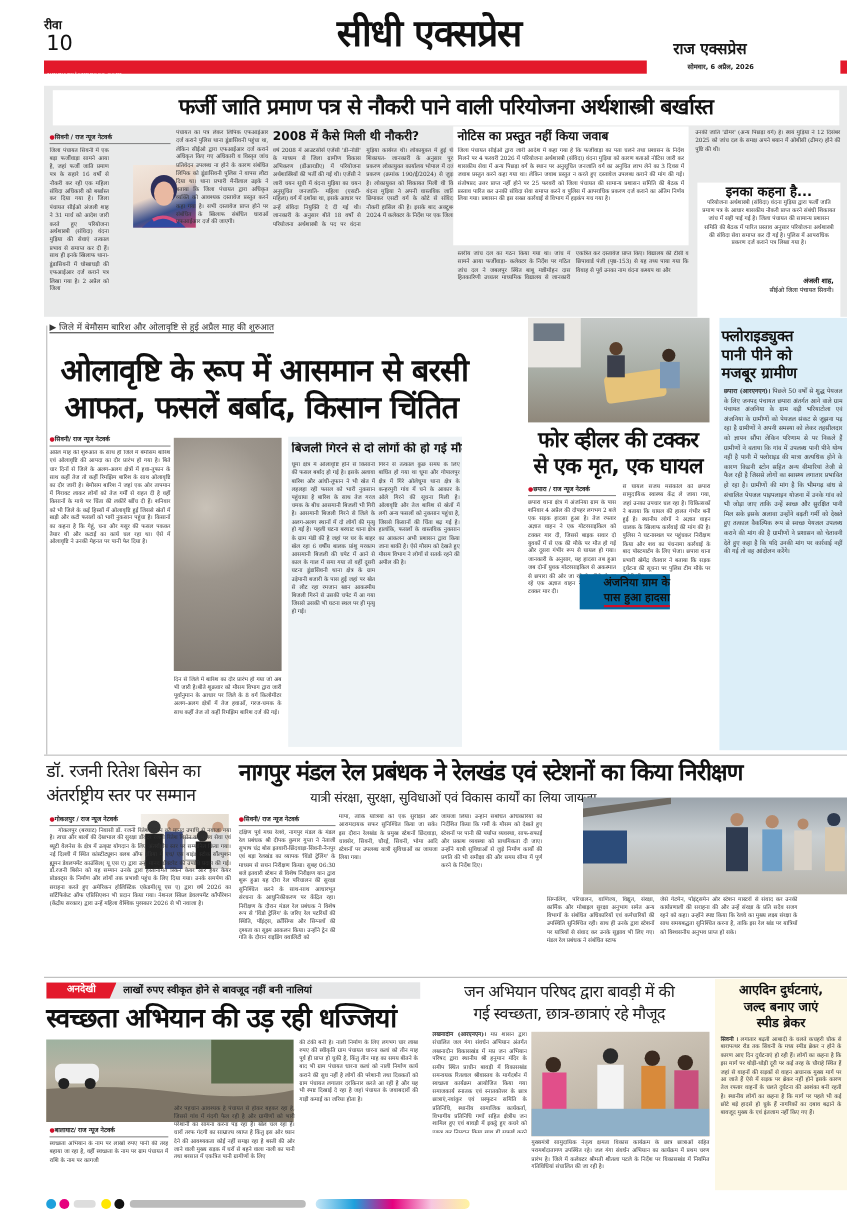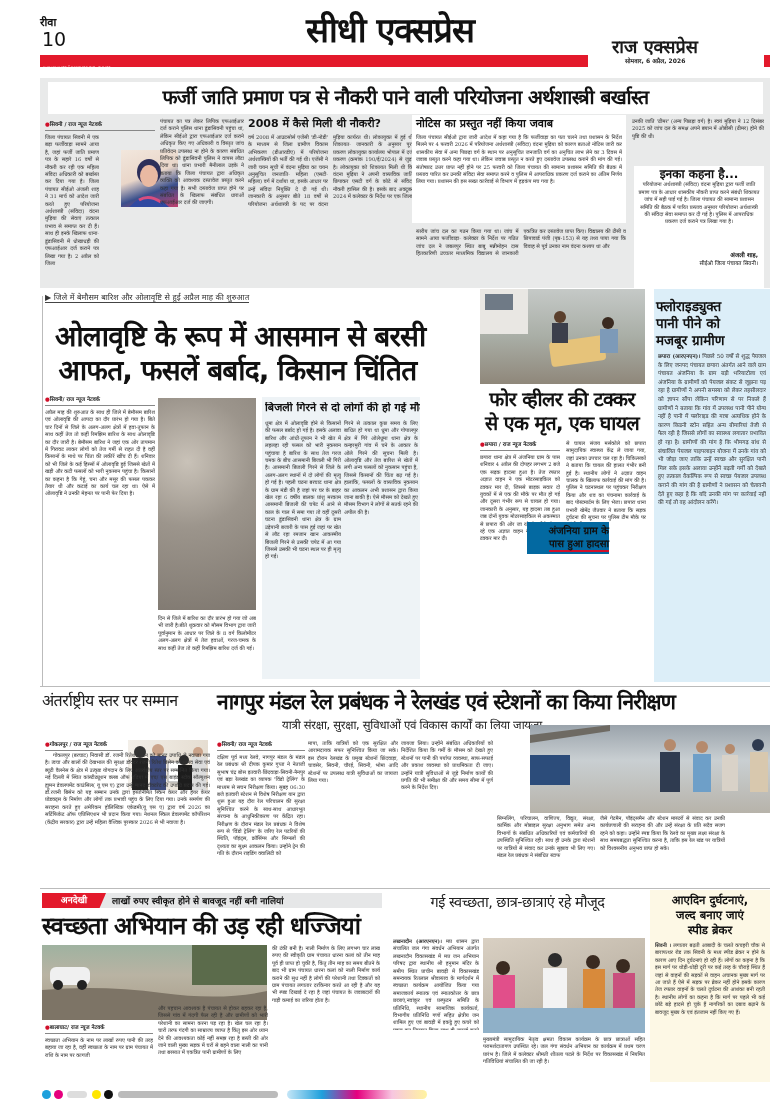--- a/index.html
+++ b/index.html
@@ -8,21 +8,21 @@
 .txt{font-family:"DejaVu Serif",serif;font-size:5.2px;line-height:7.4px;color:#333;text-align:justify;overflow:hidden}
 .byline{font-size:5.5px;font-weight:bold;color:#222;border-bottom:1px solid #888;padding-bottom:2px;margin-bottom:3px}
 .byline:before{content:"\25CF ";color:#d0102a}
 .hl{font-family:"DejaVu Sans",sans-serif;font-weight:bold;color:#111;line-height:1.12}
 .gray{background:#e9eaea}
 .photo{overflow:hidden}
 
 #mast-city{left:40px;top:14px;font-size:11px;font-weight:bold}
 #mast-page{left:42px;top:28px;font-size:19px;font-weight:normal}
 #mast-title{left:255px;top:6px;width:270px;text-align:center;font-size:34px;font-weight:bold;letter-spacing:-1px}
-#mast-brand{left:612px;top:34px;font-size:18px;font-weight:bold;color:#1a1a1a}
+#mast-brand{left:612px;top:34px;font-size:14px;font-weight:bold;color:#1a1a1a}
 #redbar{left:40px;top:55px;width:548px;height:12px;background:#e3192b}
 #redbar span{color:#fff;font-size:6.5px;font-family:"DejaVu Serif",serif;padding-left:3px;line-height:12px}
 #datebox{left:625px;top:57px;font-size:6px;font-weight:bold;color:#222}
 #redtick{left:764px;top:55px;width:6px;height:12px;background:#e3192b}
 </style>
 </head>
 <body>
 
 <div class="abs" id="mast-city">रीवा</div>
 <div class="abs" id="mast-page">10</div>
@@ -118,20 +118,21 @@
   <div>मजबूर ग्रामीण</div>
 </div>
 <div class="abs txt" style="left:658px;top:352px;width:108px;height:326px;font-size:5.6px;line-height:8.6px">
   <b>छपारा (आरएनएन)।</b>
   <span>पिछले 50 वर्षों से शुद्ध पेयजल के लिए जनपद पंचायत छपारा अंतर्गत आने वाले ग्राम पंचायत अंजनिया के ग्राम बड़ी भरियाटोला एवं अंजनिया के ग्रामीणों को पेयजल संकट से जूझना पड़ रहा है ग्रामीणों ने अपनी समस्या को लेकर तहसीलदार को ज्ञापन सौंपा लेकिन परिणाम से पर निकले हैं ग्रामीणों ने बताया कि गांव में उपलब्ध पानी पीने योग्य नहीं है पानी में फ्लोराइड की मात्रा अत्यधिक होने के कारण किडनी स्टोन सहित अन्य बीमारियां तेजी से फैल रही है जिससे लोगों का स्वास्थ्य लगातार प्रभावित हो रहा है। ग्रामीणों की मांग है कि भीमगढ़ बांध से संचालित पेयजल पाइपलाइन योजना में उनके गांव को भी जोड़ा जाए ताकि उन्हें स्वच्छ और सुरक्षित पानी मिल सके इसके अलावा उन्होंने बढ़ती गर्मी को देखते हुए तत्काल वैकल्पिक रूप से स्वच्छ पेयजल उपलब्ध कराने की मांग की है ग्रामीणों ने प्रशासन को चेतावनी देते हुए कहा है कि यदि उनकी मांग पर कार्रवाई नहीं की गई तो वह आंदोलन करेंगे।</span>
 </div>
 
 <div class="abs" style="left:40px;top:686px;width:730px;height:1px;background:#bbb"></div>
 
 <div class="abs" style="left:42px;top:690px;width:170px;font-family:'DejaVu Sans',sans-serif;font-size:16px;line-height:22px;color:#222;letter-spacing:-0.6px;white-space:nowrap">
+  <div>डॉ. रजनी रितेश बिसेन का</div>
   <div>अंतर्राष्ट्रीय स्तर पर सम्मान</div>
 </div>
 <div class="abs" style="left:45px;top:740px;width:78px">
   <div class="byline">गोकलपुर / राज न्यूज नेटवर्क</div>
 </div>
 <div class="abs photo" style="left:128px;top:740px;width:80px;height:50px;background:linear-gradient(90deg,#f3efe9,#e5ddd1)">
   <svg width="80" height="50" viewBox="0 0 80 50">
     <circle cx="12" cy="12" r="6" fill="#333"></circle>
       <rect x="4" y="18" width="16" height="32" fill="#222"></rect>
     <circle cx="30" cy="10" r="6" fill="#caa38a"></circle>
@@ -187,20 +188,21 @@
   </svg>
 </div>
 <div class="abs" style="left:45px;top:1023px;width:108px">
   <div class="byline">बालाघाट/ राज न्यूज नेटवर्क</div>
   <div class="txt" style="height:30px">स्वच्छता अभियान के नाम पर लाखों रुपए पानी की तरह बहाया जा रहा है, वहीं स्वच्छता के नाम पर ग्राम पंचायत में राशि के नाम पर कागजी</div>
 </div>
 <div class="abs txt" style="left:158px;top:1005px;width:110px;height:74px">और पहचान आवश्यक है पंचायत से होकर बहकर रहा है, जिससे गांव में गंदगी फैल रही है और ग्रामीणों को भारी परेशानी का सामना करना पड़ रहा है। खेल चल रहा है। चारों तरफ गंदगी का साम्राज्य व्याप्त है किंतु इस ओर ध्यान देने की आवश्यकता कोई नहीं समझ रहा है बस्ती की ओर जाने वाली मुख्य सड़क में घरों से बहने वाला नाली का पानी तथा बरसात में एकत्रित पानी ग्रामीणों के लिए</div>
 <div class="abs txt" style="left:272px;top:945px;width:108px;height:134px">की टंकी बनी है। नाली निर्माण के लिए लगभग चार लाख रुपए की स्वीकृति ग्राम पंचायत धारना कलां को तीन माह पूर्व ही प्राप्त हो चुकी है, किंतु तीन माह का समय बीतने के बाद भी ग्राम पंचायत धारना कलां को नाली निर्माण कार्य कराने की सुध नहीं है लोगों की परेशानी तथा दिक्कतों को ग्राम पंचायत लगातार दरकिनार करते आ रही है और यह भी स्पष्ट दिखाई दे रहा है जहां पंचायत के जवाबदारों की गाड़ी कमाई का जरिया होता है।</div>
 
 <div class="abs" style="left:390px;top:892px;width:255px;font-family:'DejaVu Sans',sans-serif;font-size:14.5px;line-height:20px;text-align:center;color:#222;letter-spacing:-0.5px">
+  <div style="white-space:nowrap">जन अभियान परिषद द्वारा बावड़ी में की</div>
   <div style="white-space:nowrap">गई स्वच्छता, छात्र-छात्राएं रहे मौजूद</div>
 </div>
 <div class="abs txt" style="left:393px;top:938px;width:86px;height:92px">
   <b>लखनादौन (आरएनएन)।</b>
   <span>मप्र शासन द्वारा संचालित जल गंगा संवर्धन अभियान अंतर्गत लखनादौन विकासखंड में मप्र जन अभियान परिषद द्वारा स्थानीय श्री हनुमान मंदिर के समीप स्थित प्राचीन बावड़ी में विकासखंड समन्वयक रितलाल श्रीवास्तव के मार्गदर्शन में स्वच्छता कार्यक्रम आयोजित किया गया समाजकार्य स्नातक एवं स्नातकोत्तर के छात्र छात्राएं,नवांकुर एवं प्रस्फुटन समिति के प्रतिनिधि, स्थानीय सामाजिक कार्यकर्ता, विभागीय प्रतिनिधि गणों सहित क्षेत्रीय जन शामिल हुए एवं बावड़ी में इकट्ठे हुए कचरे को एकत्र कर निपटान किया साथ ही सफाई करने के बाद पेंटिंग करके परिसर को सुंदर करने प्रयास किया गया। कार्यक्रम में कौशल अध्ययनरत</span>
 </div>
 <div class="abs photo" style="left:483px;top:938px;width:162px;height:95px;background:linear-gradient(160deg,#d9d0c3 0%,#bfb6a8 60%,#a79e90 100%)">
   <svg width="162" height="95" viewBox="0 0 162 95">
     <circle cx="20" cy="30" r="7" fill="#3a2a20"></circle>
       <rect x="10" y="37" width="22" height="40" fill="#e14f8a"></rect>

